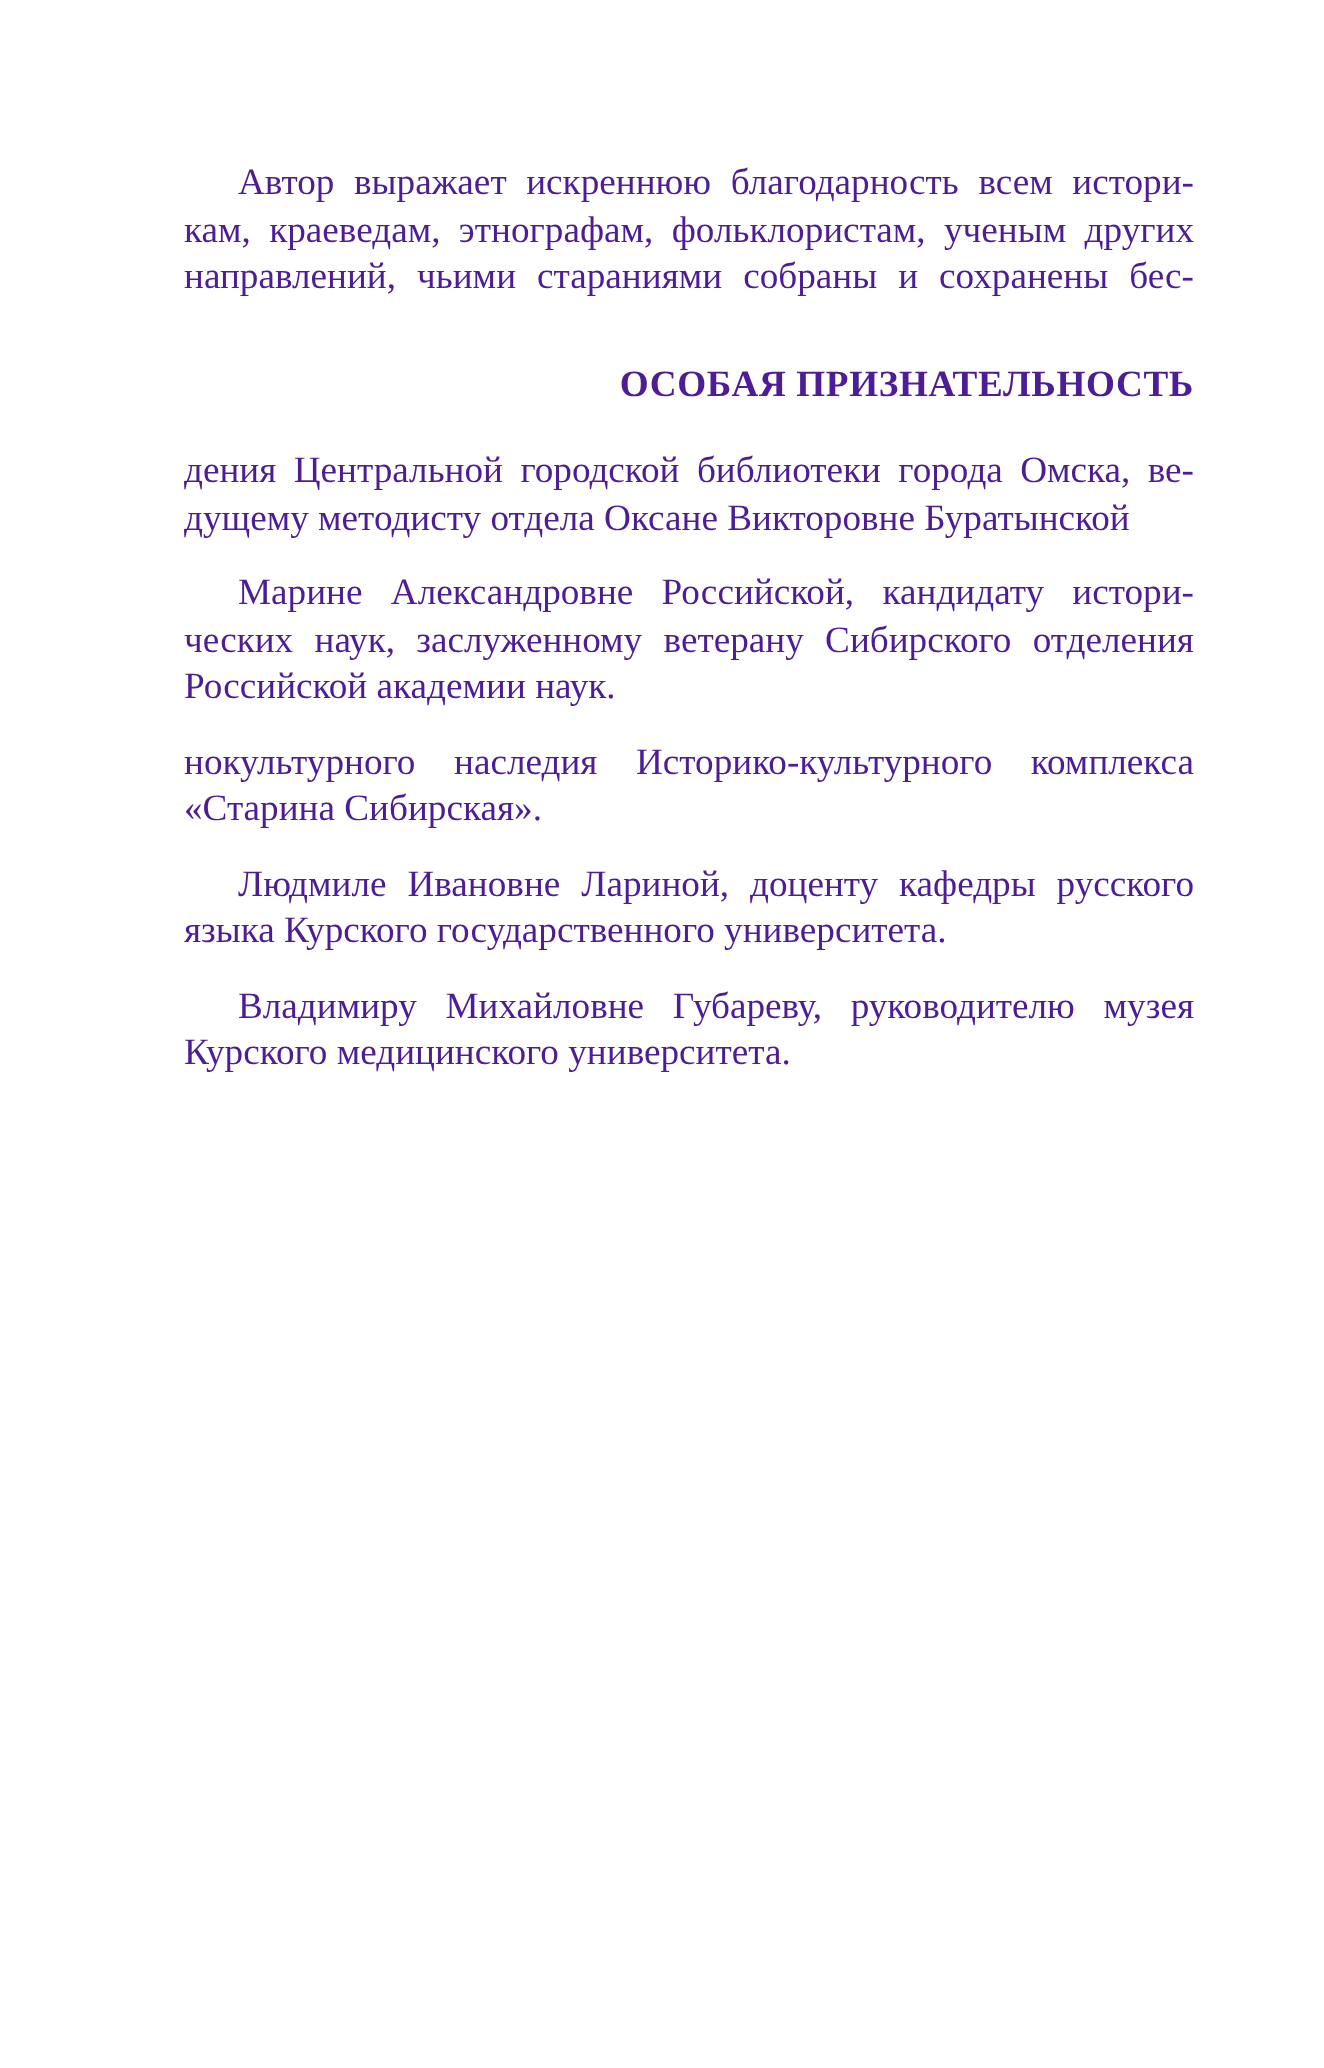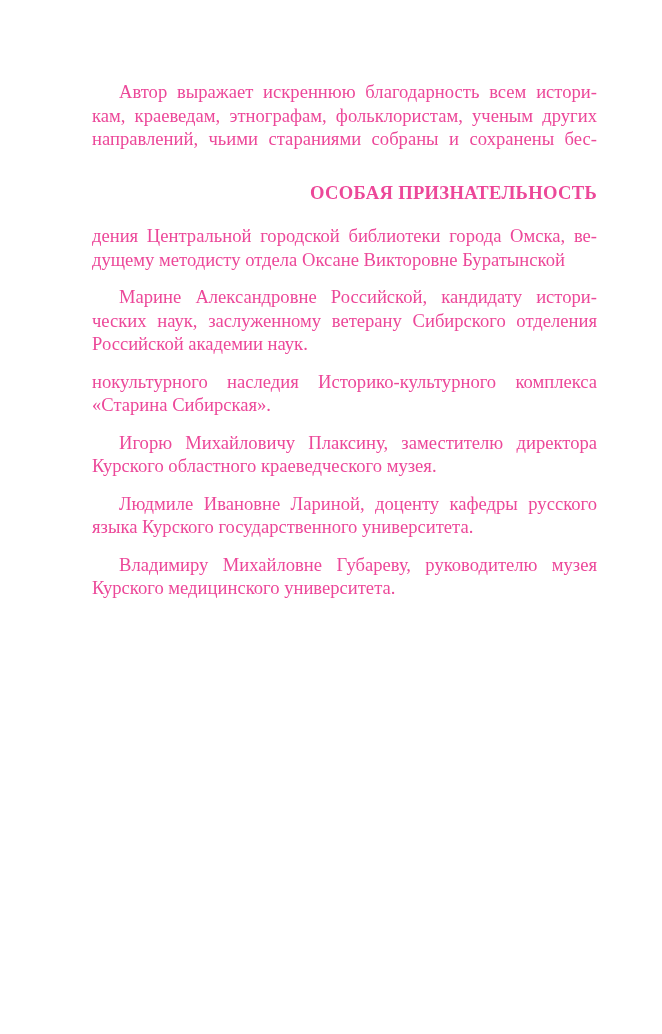--- a/index.html
+++ b/index.html
@@ -6,21 +6,21 @@
     margin: 0;
     padding: 0;
     background: #ffffff;
   }
   .page {
     position: relative;
     width: 662px;
     height: 1034px;
     box-sizing: border-box;
     background: #ffffff;
-    color: #ec4899;
+    color: #4c1d95;
     font-family: "Liberation Serif", "DejaVu Serif", serif;
     font-size: 18.6px;
     line-height: 23.5px;
     padding: 80px 65px 0 92px;
     overflow: hidden;
   }
   .para {
     margin: 0 0 14px 0;
   }
   .ln {
@@ -66,24 +66,20 @@
     <span class="ln j ind">Марине Александровне Российской, кандидату истори-</span>
     <span class="ln j">ческих наук, заслуженному ветерану Сибирского отделения</span>
     <span class="ln">Российской академии наук.</span>
   </div>
 
   <div class="para">
     <span class="ln j">нокультурного наследия Историко-культурного комплекса</span>
     <span class="ln">«Старина Сибирская».</span>
   </div>
 
-  <div class="para">
-    <span class="ln j ind">Игорю Михайловичу Плаксину, заместителю директора</span>
-    <span class="ln">Курского областного краеведческого музея.</span>
-  </div>
 
   <div class="para">
     <span class="ln j ind">Людмиле Ивановне Лариной, доценту кафедры русского</span>
     <span class="ln">языка Курского государственного университета.</span>
   </div>
 
   <div class="para">
     <span class="ln j ind">Владимиру Михайловне Губареву, руководителю музея</span>
     <span class="ln">Курского медицинского университета.</span>
   </div>

